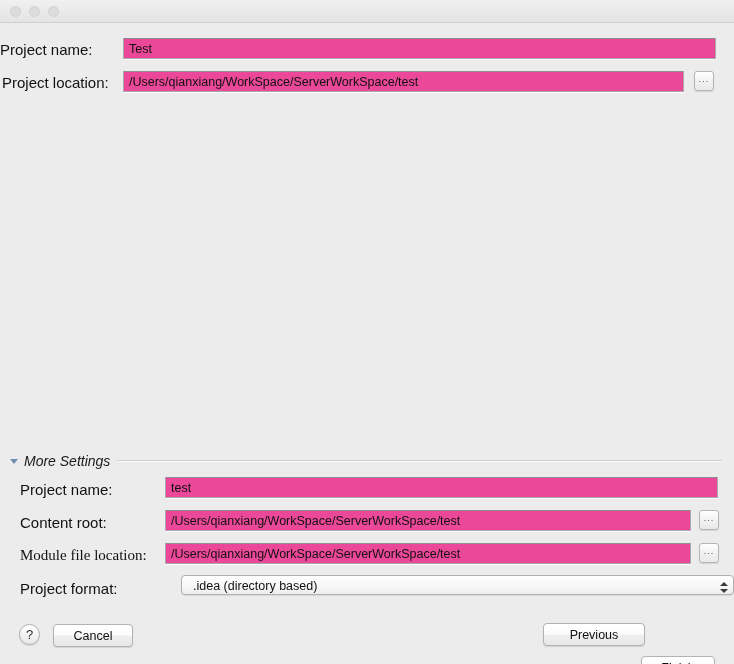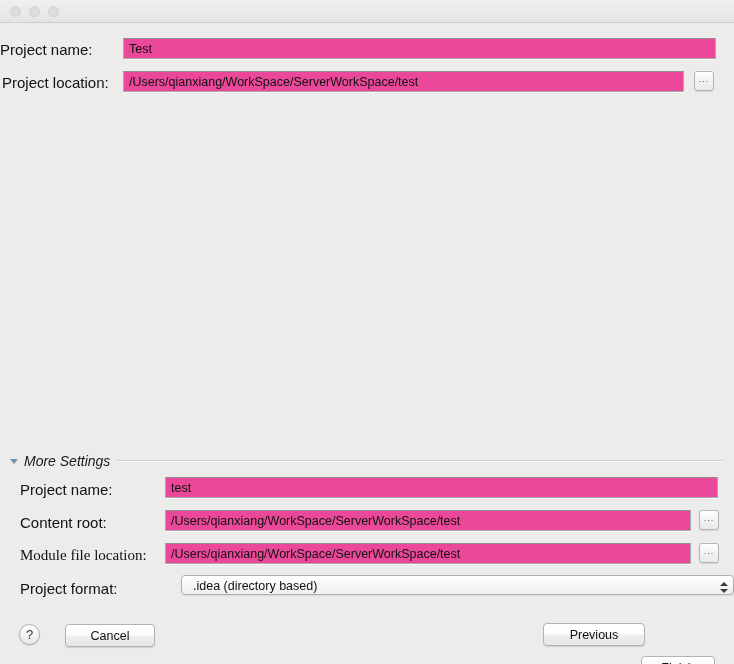--- a/index.html
+++ b/index.html
@@ -249,15 +249,15 @@
   <span>.idea (directory based)</span>
   <span class="stepper">
     <span class="arrow-up"></span>
     <span class="arrow-down"></span>
   </span>
 </div>
 
 <div class="help-btn">
   <span>?</span>
 </div>
-<div class="btn" style="left:53px; top:624px; width:90px;margin-left:12px;">Cancel</div>
+<div class="btn" style="left:53px; top:624px; width:80px;">Cancel</div>
 <div class="btn" style="left:543px; top:623px; width:102px;">Previous</div>
 <div class="btn" style="left:641px; top:656px; width:74px;">Finish</div>
 
 </body></html>

